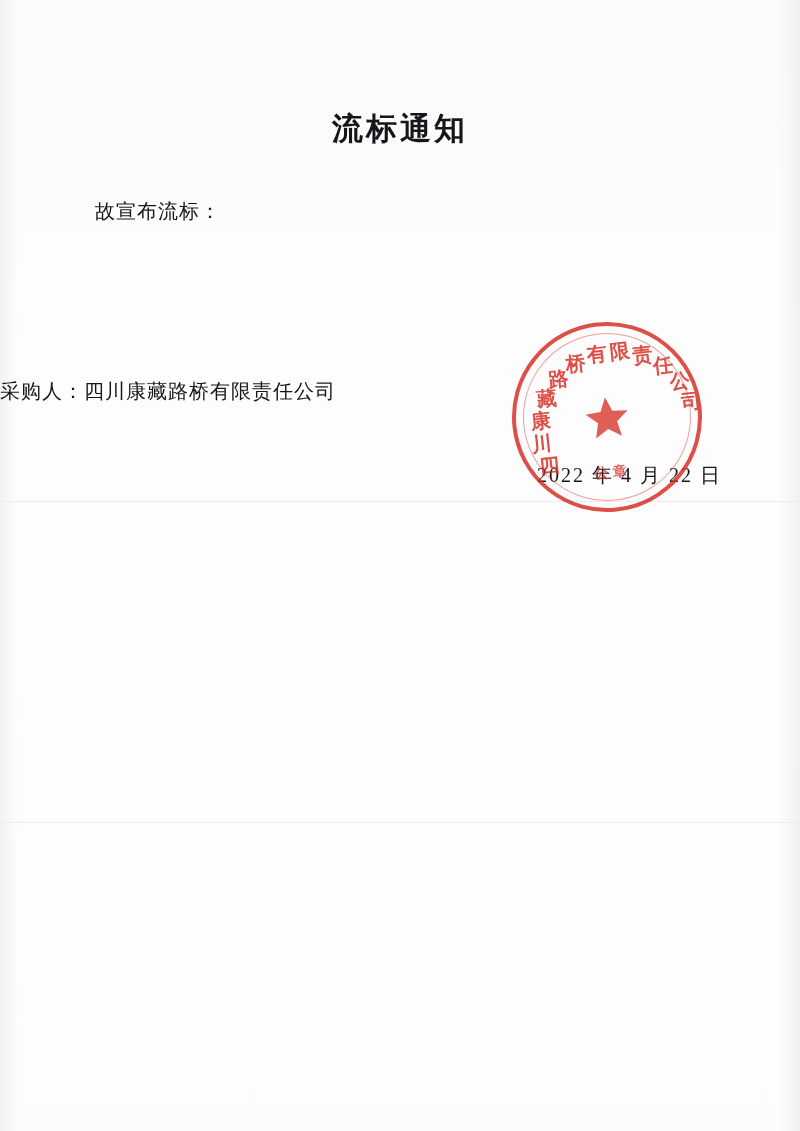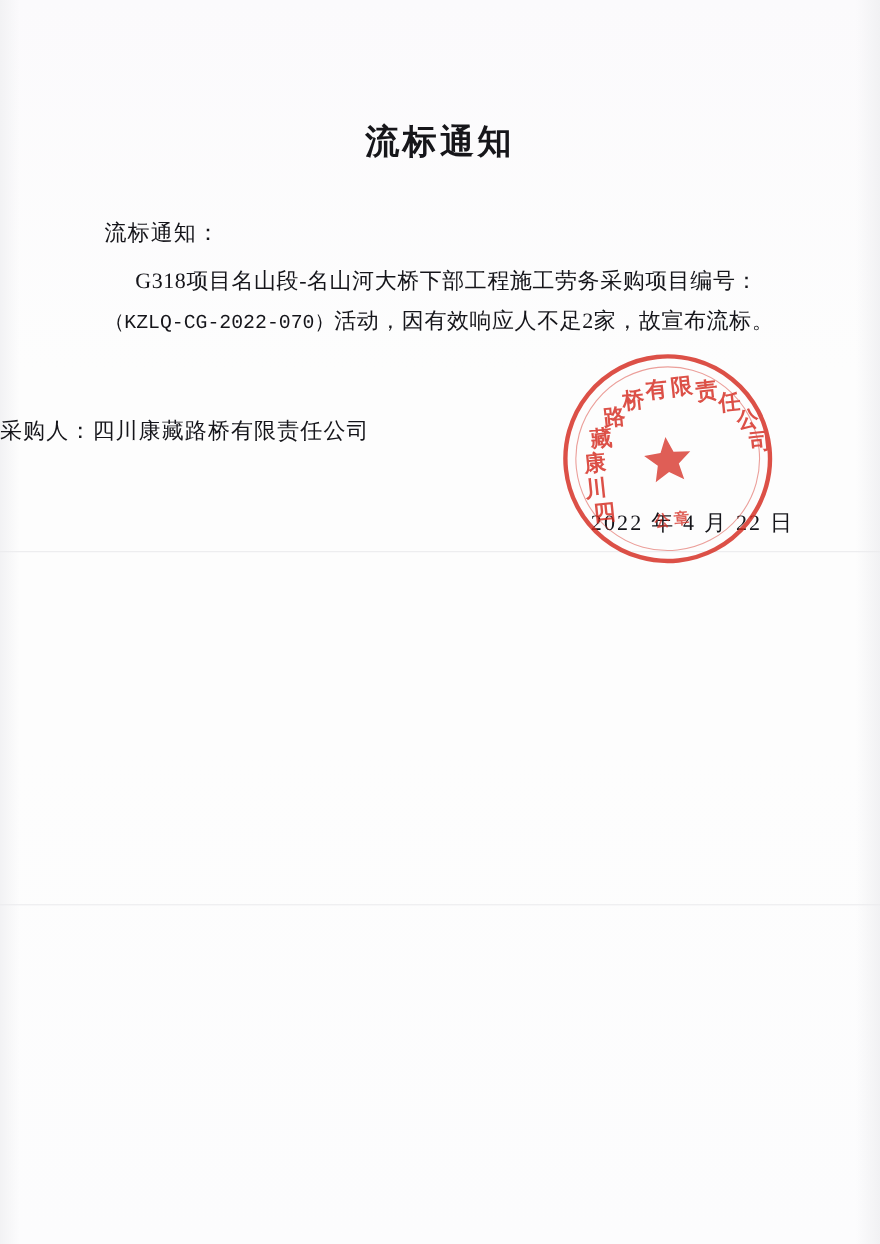--- a/index.html
+++ b/index.html
@@ -171,26 +171,22 @@
 
 <div class="page">
   <div class="paper-tint"></div>
   <div class="scan-edge-left"></div>
   <div class="scan-edge-right"></div>
   <div class="fold-line fold-1"></div>
   <div class="fold-line fold-2"></div>
 
   <div class="doc-title">流标通知</div>
 
-  <div class="salutation">流标通知：</div>
-
-  <div class="body-block">
-    <div class="line-1">G318项目名山段-名山河大桥下部工程施工劳务采购项目编号：</div>
-    <div><span class="mono">（KZLQ-CG-2022-070）</span><span>活动，因有效响应人不足2家，故宣布流标。</span></div>
-  </div>
+  <div class="salutation">故宣布流标：</div>
+
 
   <div class="signature">采购人：四川康藏路桥有限责任公司</div>
   <div class="date-line">2022 年 4 月 22 日</div>
 
   <div class="seal">
     <div class="seal-text">
       <span style="transform: rotate(-112deg) translate(0,-78px) rotate(112deg);">四</span>
       <span style="transform: rotate(-95deg) translate(0,-78px) rotate(95deg);">川</span>
       <span style="transform: rotate(-78deg) translate(0,-78px) rotate(78deg);">康</span>
       <span style="transform: rotate(-61deg) translate(0,-78px) rotate(61deg);">藏</span>

